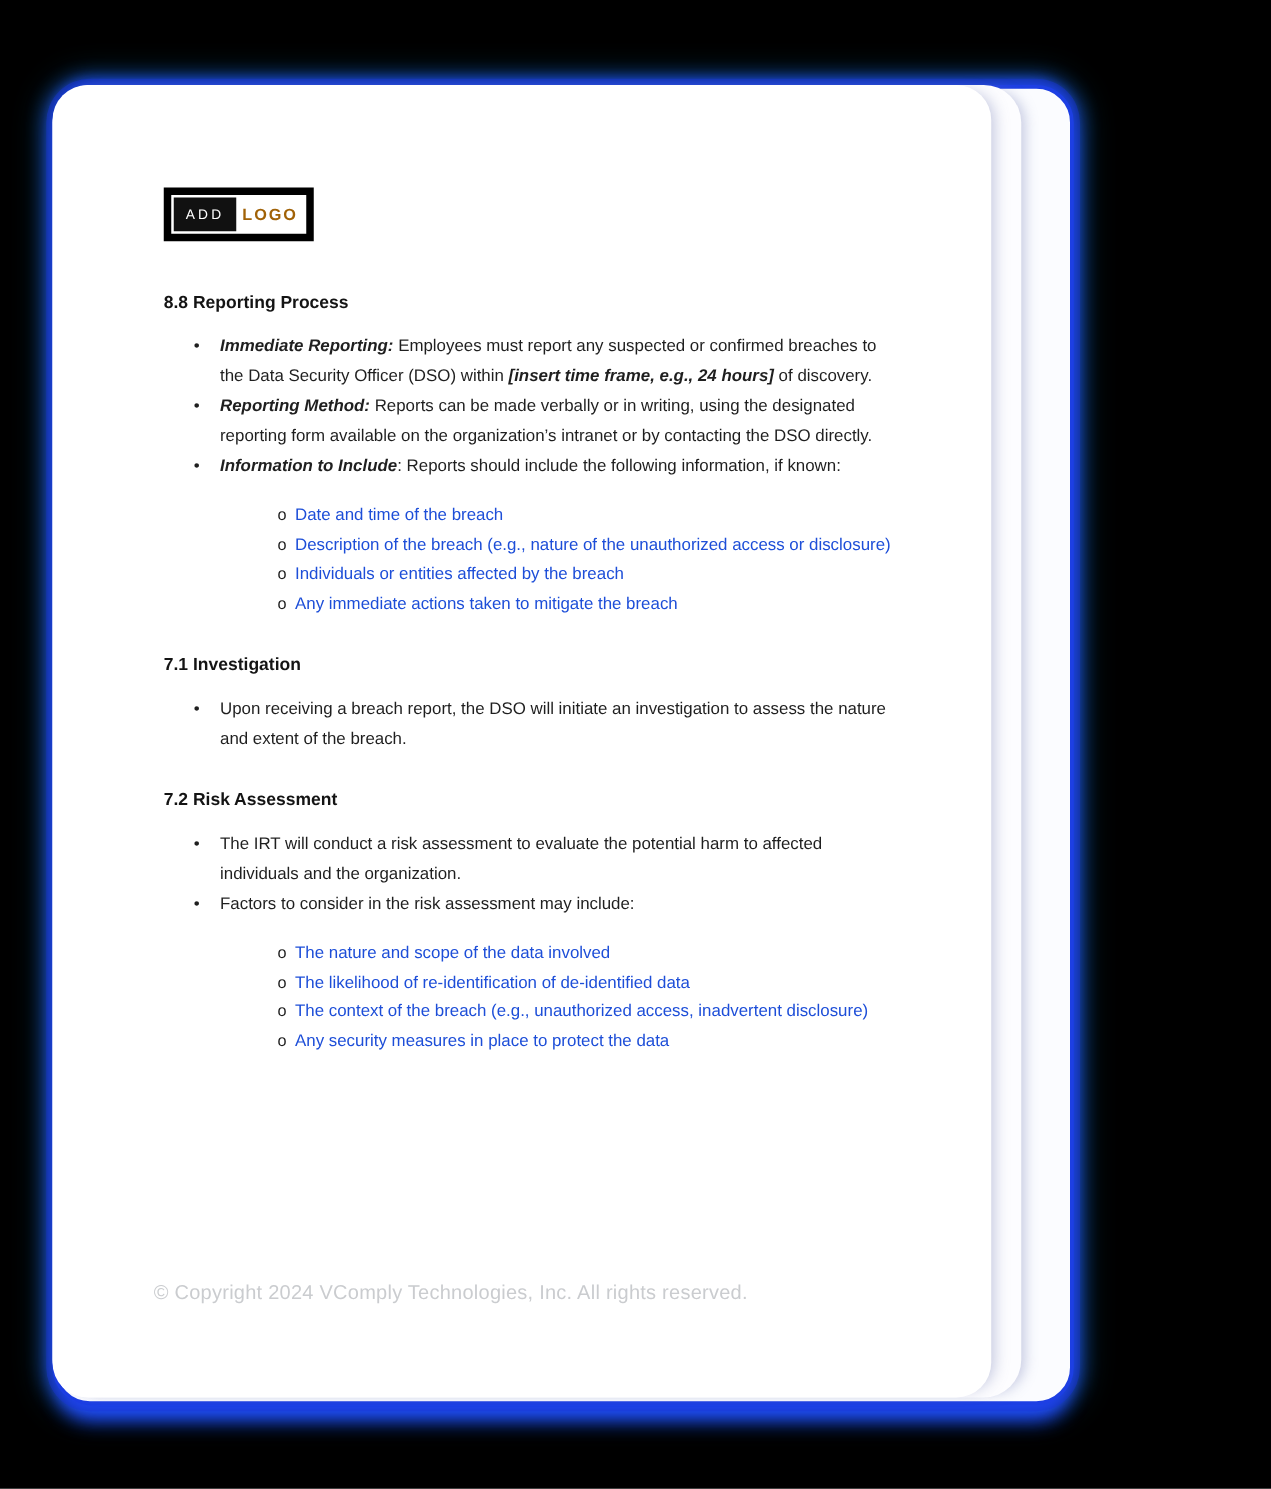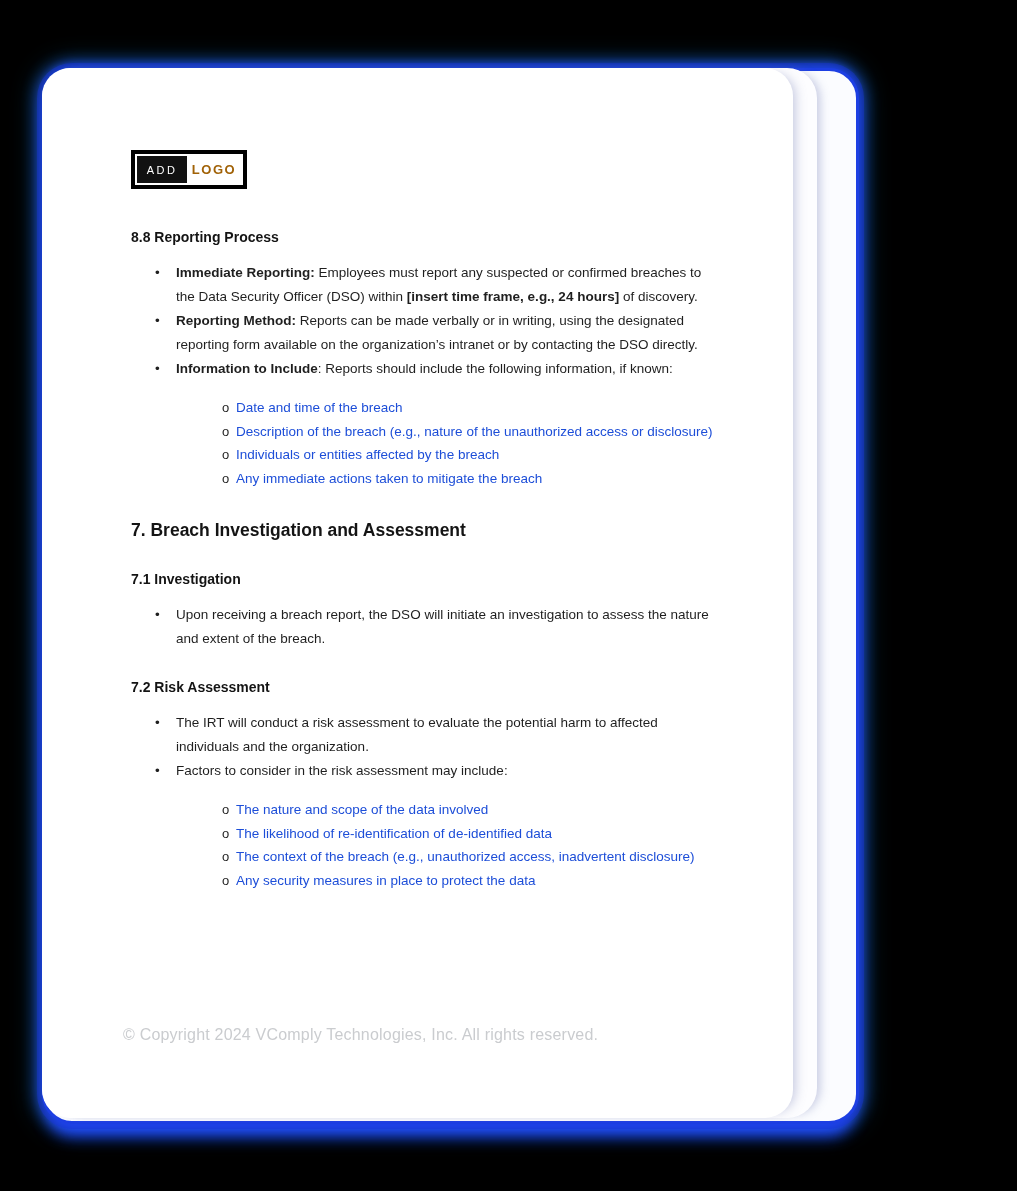--- a/index.html
+++ b/index.html
@@ -30,21 +30,21 @@
   .layer-front {
     width:751px; border-radius:28px; z-index:3; background:#ffffff;
     box-shadow: 8px 0 12px -6px rgba(110,120,175,0.42);
     box-sizing:border-box;
     padding:82px 76px 0 89px;
   }
 
   
   .logo-box {
     width:104px; height:27px;
-    border:4px solid #000000; background:#fff;
+    border:6px solid #000000; background:#fff;
     display:flex; align-items:stretch;
     padding:2px; margin-bottom:36px;
   }
   .logo-add {
     background:#111; color:#fff;
     width:50px; display:flex; align-items:center; justify-content:center;
     font-size:11px; letter-spacing:2.5px; font-weight:400;
   }
   .logo-logo {
     flex:1; display:flex; align-items:center; justify-content:center;
@@ -67,21 +67,21 @@
   }
   ul.subbullets { padding-left:105px; margin:15px 0; }
   ul.subbullets > li {
     position:relative; font-size:13.5px; line-height:23.7px; color:#1d4ed8;
     max-width:499px;
   }
   ul.subbullets > li::before {
     content:"o"; position:absolute; left:-14px; top:0;
     font-size:13px; color:#1f1f1f;
   }
-  b { font-weight:bold; }
+  b { font-weight:bold;font-style:italic; }
 
   .doc-footer {
     position:absolute; left:81px; bottom:74px;
     font-size:16px; color:#cacccf; letter-spacing:0.2px;
   }
 </style>
 </head>
 <body>
 
 <div class="page-stack">
@@ -100,21 +100,20 @@
           <li><b>Immediate Reporting: </b>Employees must report any suspected or confirmed breaches to the Data Security Officer (DSO) within <b>[insert time frame, e.g., 24 hours]</b> of discovery.</li>
           <li><b>Reporting Method: </b>Reports can be made verbally or in writing, using the designated reporting form available on the organization’s intranet or by contacting the DSO directly.</li>
           <li><b>Information to Include</b>: Reports should include the following information, if known:</li>
         </ul>
         <ul class="subbullets">
           <li>Date and time of the breach</li>
           <li>Description of the breach (e.g., nature of the unauthorized access or disclosure)</li>
           <li>Individuals or entities affected by the breach</li>
           <li>Any immediate actions taken to mitigate the breach</li>
         </ul>
-        <div class="doc-h1">7. Breach Investigation and Assessment</div>
         <div class="doc-h2">7.1 Investigation</div>
         <ul class="bullets">
           <li>Upon receiving a breach report, the DSO will initiate an investigation to assess the nature and extent of the breach.</li>
         </ul>
         <div class="doc-h2">7.2 Risk Assessment</div>
         <ul class="bullets">
           <li>The IRT will conduct a risk assessment to evaluate the potential harm to affected individuals and the organization.</li>
           <li>Factors to consider in the risk assessment may include:</li>
         </ul>
         <ul class="subbullets">

